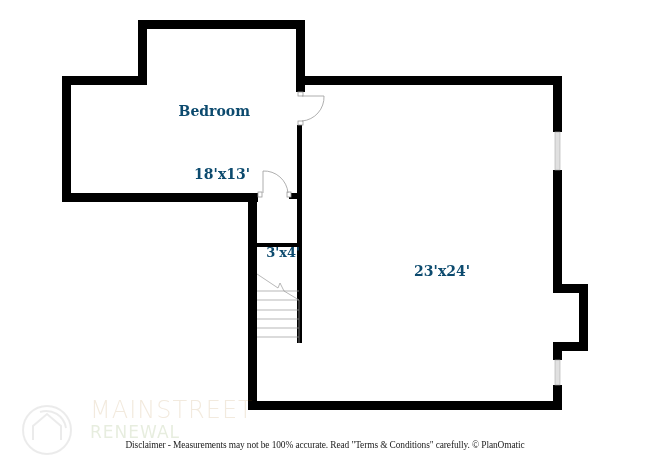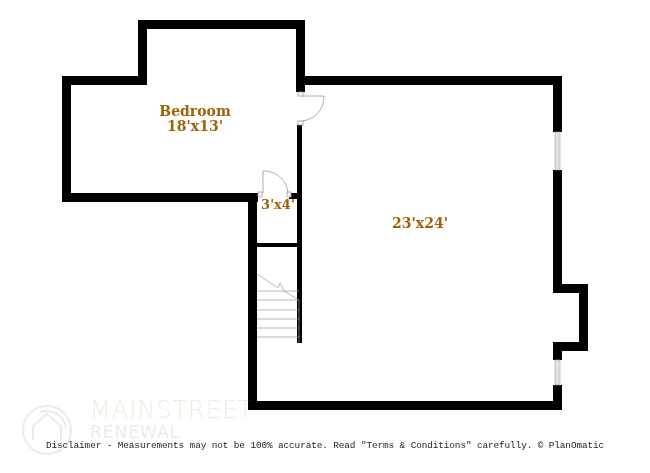--- a/index.html
+++ b/index.html
@@ -1,25 +1,25 @@
 <!DOCTYPE html>
 <html><head>
 <meta charset="utf-8">
 <style>
   html, body { margin: 0; padding: 0; background: #ffffff; }
   body { width: 650px; height: 473px; position: relative; overflow: hidden; font-family: "DejaVu Serif", serif; }
   #plan { position: absolute; left: 0; top: 0; width: 650px; height: 473px; }
-  .room-label { position: absolute; text-align: center; font-family: "DejaVu Serif", serif; font-weight: bold; color: #a16207; line-height: 1.05; }
+  .room-label { position: absolute; text-align: right; font-family: "DejaVu Serif", serif; font-weight: bold; color: #0c4a6e; line-height: 1.05; }
   .room-label .name { font-size: 14px; display: block; }
-  .room-label .dim { font-size: 14px; display: block; }
+  .room-label .dim { font-size: 14px; display: block; margin-top: 48px; }
   #label-bedroom { left: 140px; top: 104px; width: 110px; }
   #label-loft { left: 370px; top: 216px; width: 100px; }
   #label-closet { left: 256px; top: 198px; width: 44px; }
   #label-closet .dim { font-size: 13px; }
-  #disclaimer { position: absolute; left: 0; width: 650px; top: 440px; text-align: center; font-family: Liberation Mono, monospace; font-size: 9.4px; color: #222; letter-spacing: -0.1px; }
+  #disclaimer { position: absolute; left: 0; width: 650px; top: 440px; text-align: center; font-family: Liberation Serif, serif; font-size: 9.4px; color: #222; letter-spacing: -0.1px; }
   #watermark { position: absolute; left: 20px; top: 396px; width: 240px; height: 70px; opacity: 0.13; }
   #watermark .wm-line1 { position: absolute; left: 70px; top: 0px; font-family: "DejaVu Sans", sans-serif; font-size: 24px; color: #a16207; letter-spacing: 1px; font-weight: 200; }
   #watermark .wm-line2 { position: absolute; left: 70px; top: 26px; font-family: "DejaVu Sans", sans-serif; font-size: 17px; color: #4d7c0f; letter-spacing: 1px; }
 </style>
 </head>
 <body>
 
 <svg id="plan" width="650" height="473" viewBox="0 0 650 473" xmlns="http://www.w3.org/2000/svg">
 
   <g fill="#000">

